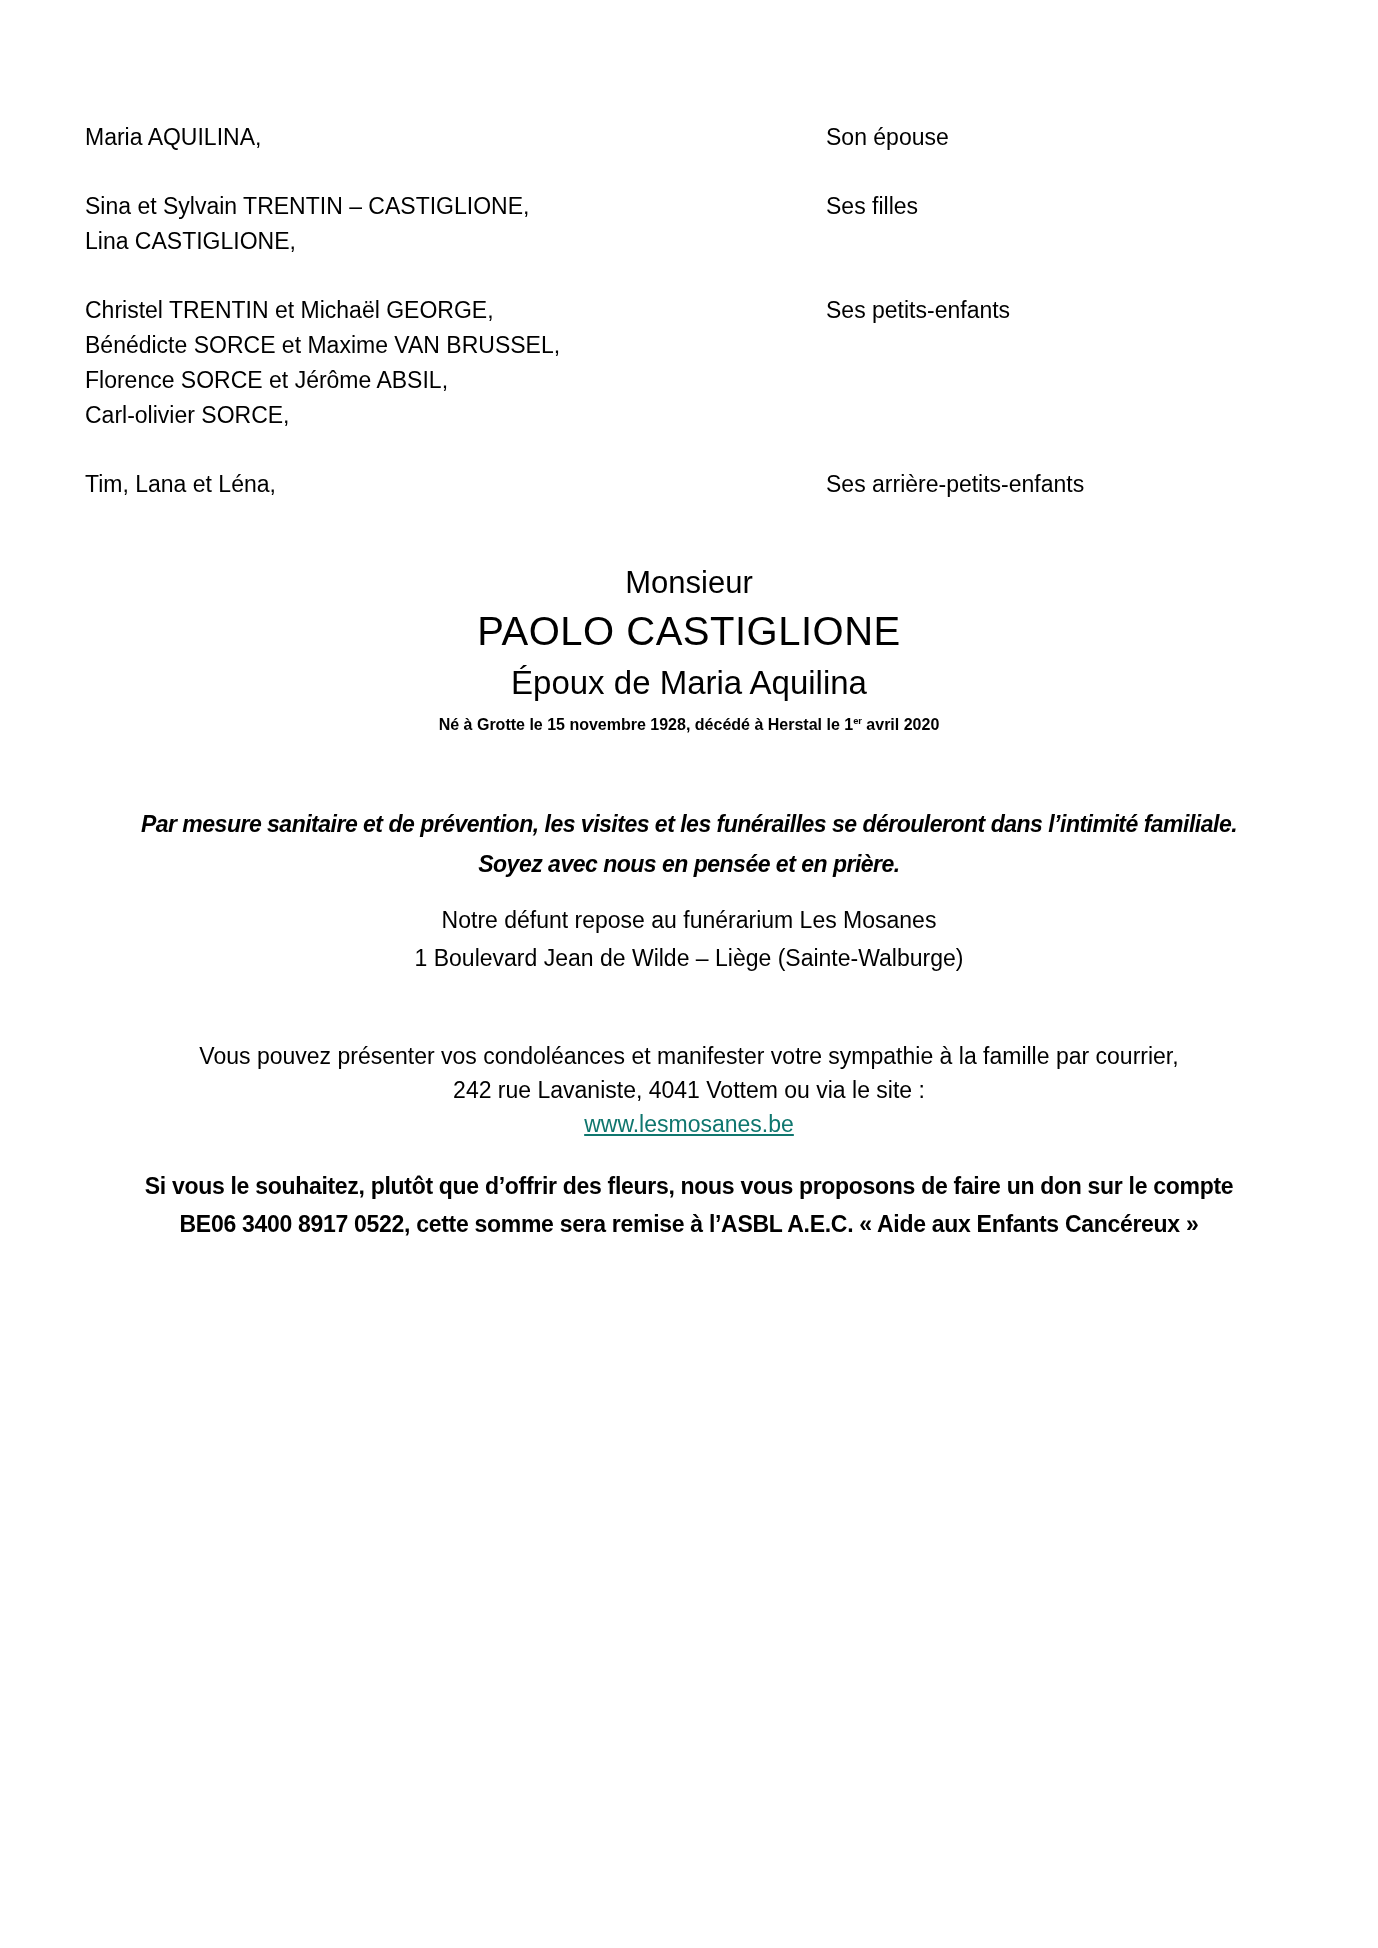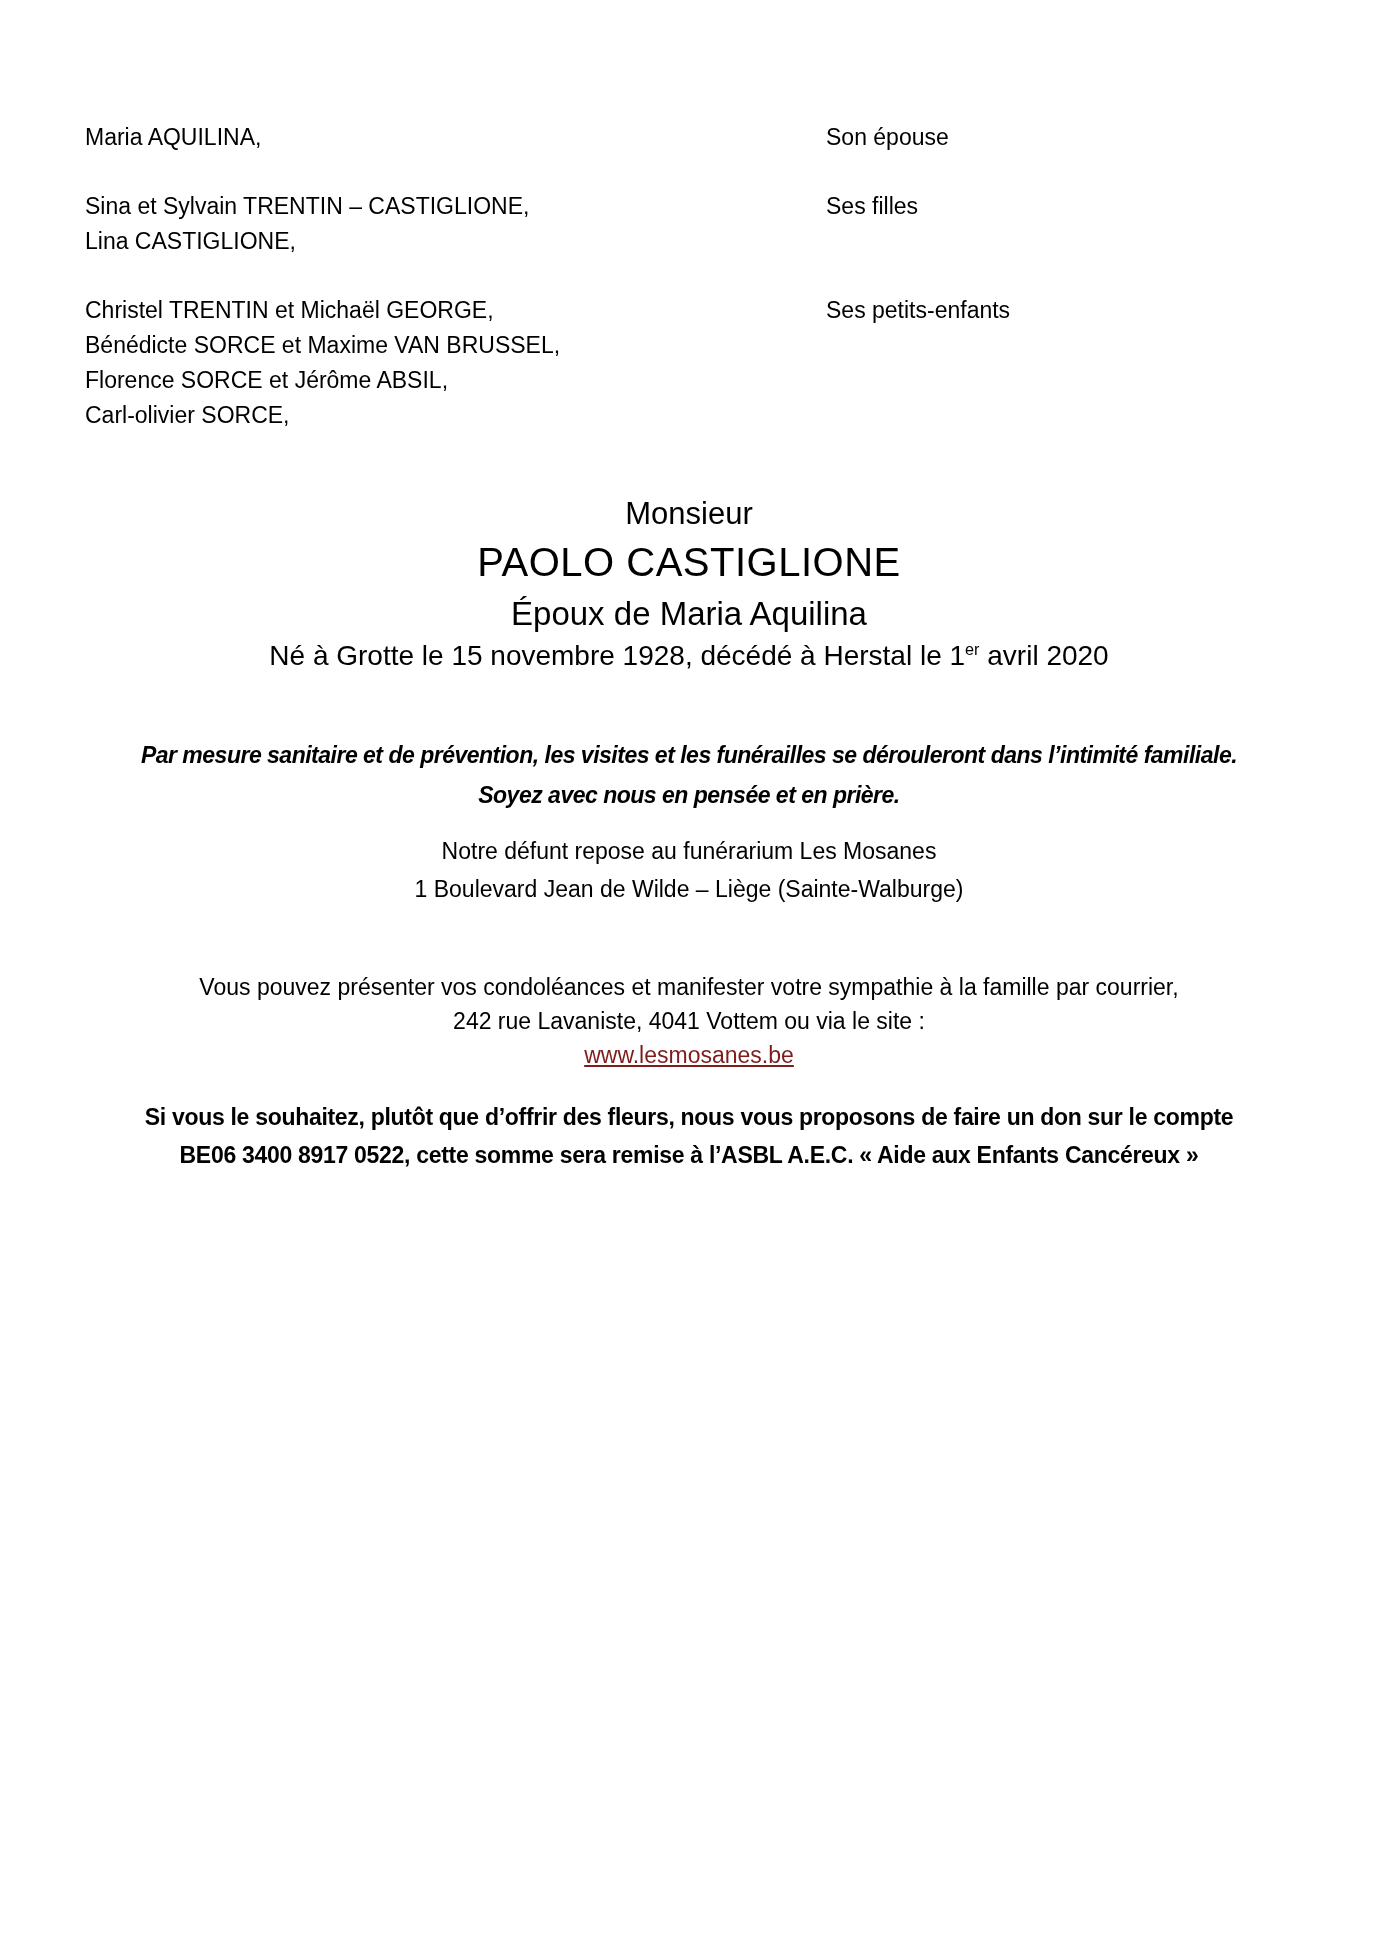--- a/index.html
+++ b/index.html
@@ -37,22 +37,23 @@
   .deceased-name {
     font-size: 40px;
     line-height: 55px;
     letter-spacing: 0.5px;
   }
   .spouse-line {
     font-size: 33px;
     line-height: 48px;
   }
   .life-dates {
-    font-size: 28px;
+    font-size: 16px;
     line-height: 35px;
+    font-weight: bold;
   }
   .life-dates sup {
     font-size: 0.58em;
     vertical-align: super;
     line-height: 0;
   }
   
   .sanitary {
     margin-top: 62px;
     font-weight: bold;
@@ -75,21 +76,21 @@
     letter-spacing: -0.3px;
     text-align: center;
   }
   .footer-line {
     margin-top: 58px;
     line-height: 35px;
     white-space: pre-wrap;
   }
   .nowrap { white-space: nowrap; }
   .site-link {
-    color: #7f1d1d;
+    color: #0f766e;
     text-decoration: underline;
     cursor: pointer;
   }
 </style>
 </head>
 <body>
 
 <div class="page">
 
   <section>
@@ -112,20 +113,26 @@
     <div class="group">
       <div class="names">
         <div class="name-line">Christel TRENTIN et Michaël GEORGE,</div>
         <div class="name-line">Bénédicte SORCE et Maxime VAN BRUSSEL,</div>
         <div class="name-line">Florence SORCE et Jérôme ABSIL,</div>
         <div class="name-line">Carl-olivier SORCE,</div>
       </div>
       <div class="relation">Ses petits-enfants</div>
     </div>
 
+    <div class="group">
+      <div class="names">
+        <div class="name-line">Tim, Lana et Léna,</div>
+      </div>
+      <div class="relation">Ses arrière-petits-enfants</div>
+    </div>
 
 
   </section>
 
   <section class="centered">
     <div class="civility">Monsieur</div>
     <div class="deceased-name">PAOLO CASTIGLIONE</div>
     <div class="spouse-line">Époux de Maria Aquilina</div>
     <div class="life-dates nowrap"><span>Né à Grotte le 15 novembre 1928, décédé à Herstal le 1</span><sup>er</sup><span> avril 2020</span></div>
   </section>

